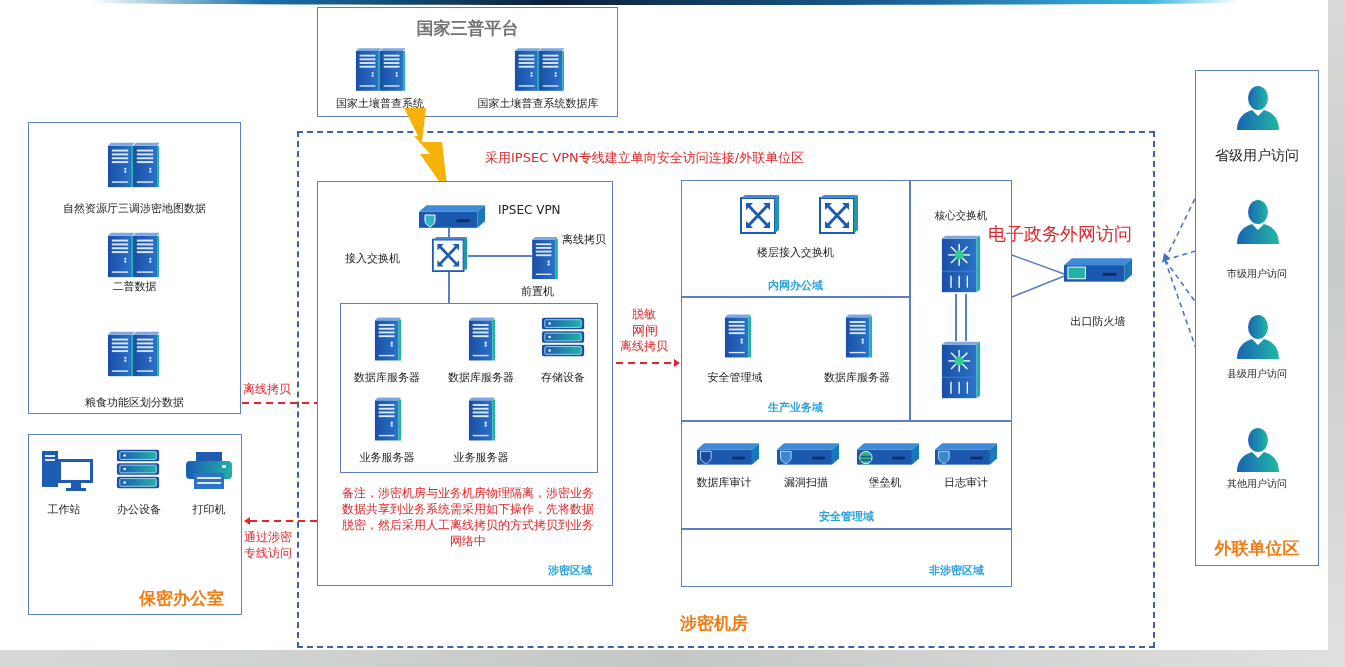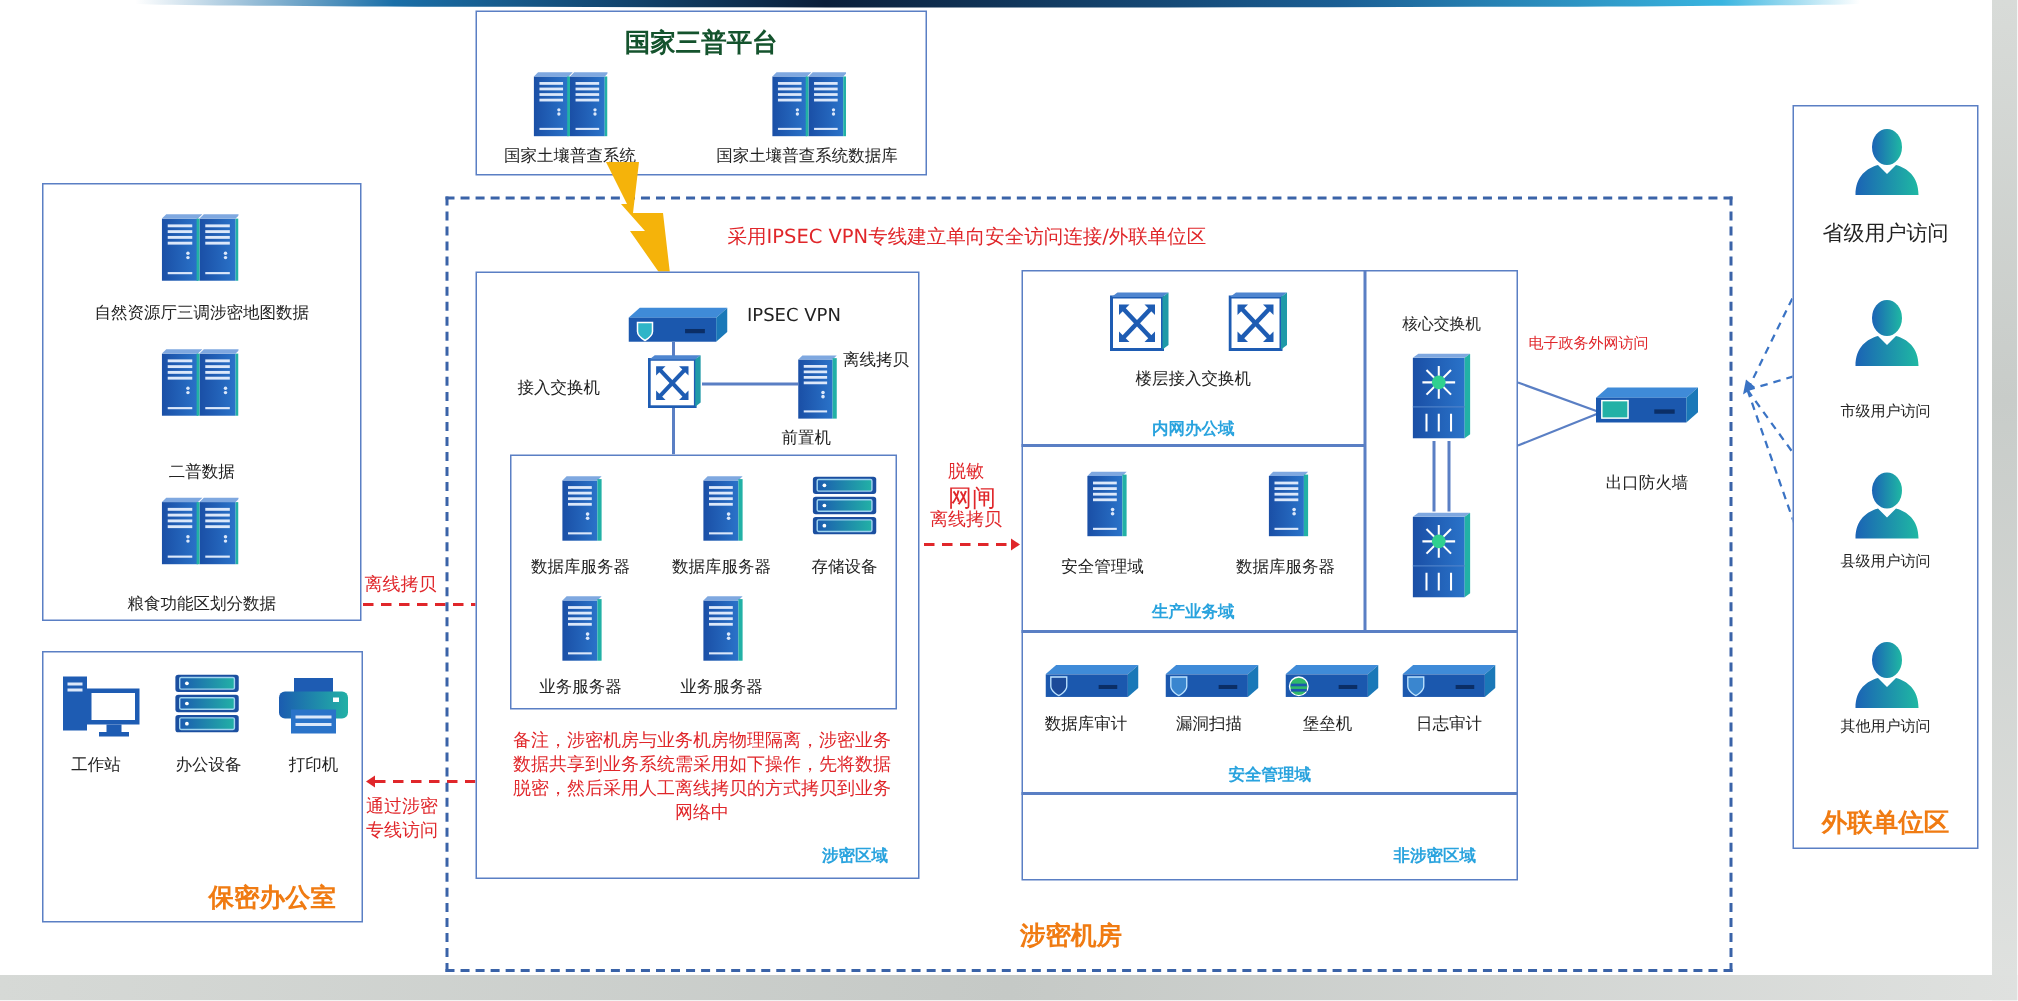--- a/index.html
+++ b/index.html
@@ -21,21 +21,21 @@
     background: linear-gradient(180deg, #d8dbd8, #c8ccc9 40%, #e0e2e0);
   }
   .bottombg {
     left: 0; top: 650px; width: 1345px; height: 17px;
     background: linear-gradient(90deg, #d6d9d6, #c5c9c6 50%, #dfe1df);
   }
   .box { border: 1.5px solid #5a7fc4; background: #fff; }
   .dashed-box { border: 2px dashed #3a63a8; }
   .label { font-size: 11px; color: #222; white-space: nowrap; text-align: center; }
   .red { color: #e0262a; }
-  .red-title { color: #14532d; font-weight: bold; font-size: 17px; }
+  .red-title { color: #737373; font-weight: bold; font-size: 17px; }
   .orange-title { color: #f07b12; font-weight: bold; font-size: 17px; }
   .zone-label { color: #29a3de; font-weight: bold; font-size: 11px; }
   .note { color: #e0262a; font-size: 12px; line-height: 16px; text-align: center; }
   svg { display: block; overflow: visible; }
   .hline { position: absolute; background: #5a7fc4; }
 </style>
 </head>
 <body>
 
 <svg width="0" height="0" style="position:absolute">
@@ -174,21 +174,21 @@
       <svg width="52" height="48">
         <use href="#rack"></use>
       </svg>
     </div>
   <div class="abs label" style="left:0;width:100%;top:78px;">自然资源厅三调涉密地图数据</div>
   <div class="abs" style="left:78px;top:108px;width:52px;height:48px;">
       <svg width="52" height="48">
         <use href="#rack"></use>
       </svg>
     </div>
-  <div class="abs label" style="left:0;width:100%;top:184px;">二普数据</div>
+  <div class="abs label" style="left:0;width:100%;top:156px;">二普数据</div>
   <div class="abs" style="left:78px;top:207px;width:52px;height:48px;">
       <svg width="52" height="48">
         <use href="#rack"></use>
       </svg>
     </div>
   <div class="abs label" style="left:0;width:100%;top:272px;">粮食功能区划分数据</div>
 </div>
 
 <div class="abs red label" style="left:243px;top:381px;font-size:12px;">离线拷贝</div>
 <svg class="abs" style="left:242px;top:398px;" width="90" height="10">
@@ -303,21 +303,21 @@
       <svg width="28" height="46">
         <use href="#tower"></use>
       </svg>
     </div>
   <div class="abs label" style="left:94px;top:146px;width:92px;">业务服务器</div>
 </div>
 
 <div class="abs note" style="left:340px;top:485px;width:256px;">备注，涉密机房与业务机房物理隔离，涉密业务数据共享到业务系统需采用如下操作，先将数据脱密，然后采用人工离线拷贝的方式拷贝到业务网络中</div>
 
 <div class="abs red" style="left:632px;top:306px;font-size:12px;">脱敏</div>
-<div class="abs red" style="left:632px;top:322px;font-size:16px;">网闸</div>
+<div class="abs red" style="left:632px;top:322px;font-size:13px;">网闸</div>
 <div class="abs red" style="left:620px;top:338px;font-size:12px;">离线拷贝</div>
 <svg class="abs" style="left:616px;top:358px;" width="64" height="10">
   <line x1="0" y1="5" x2="58" y2="5" stroke="#e0262a" stroke-width="2" stroke-dasharray="7,5"></line>
   <polygon points="58,1 64,5 58,9" fill="#e0262a"></polygon>
 </svg>
 
 <div class="abs box" style="left:681px;top:180px;width:331px;height:407px;"></div>
 <div class="abs zone-label" style="left:929px;top:563px;">非涉密区域</div>
 
 <div class="hline" style="left:909px;top:180px;width:1.5px;height:240px;"></div>
@@ -396,21 +396,21 @@
       <path d="M4,10 h12 v7 c0,4 -6,7 -6,7 c0,0 -6,-3 -6,-7 z" fill="#3a86cf" stroke="#bfe4ff" stroke-width="1"></path>
     </svg>
 </div>
 <div class="abs label" style="left:930px;top:475px;width:72px;">日志审计</div>
 <div class="abs zone-label" style="left:681px;top:509px;width:331px;text-align:center;">安全管理域</div>
 
 <svg class="abs" style="left:1012px;top:250px;" width="60" height="50">
   <line x1="0" y1="5" x2="55" y2="25" stroke="#5a7fc4" stroke-width="1.5"></line>
   <line x1="0" y1="47" x2="55" y2="25" stroke="#5a7fc4" stroke-width="1.5"></line>
 </svg>
-<div class="abs red" style="left:1019px;top:222px;font-size:10px;white-space:nowrap;font-family:Liberation Serif, serif;">电子政务外网访问</div>
+<div class="abs red" style="left:988px;top:222px;font-size:18px;white-space:nowrap;font-family:Liberation Serif, serif;">电子政务外网访问</div>
 <div class="abs" style="left:1064px;top:257px;width:68px;height:26px;">
   <svg width="68" height="26" viewBox="0 0 70 26">
       <use href="#appliance"></use>
       <rect x="4" y="10" width="18" height="12" fill="#22b1a6" stroke="#fff" stroke-width="1"></rect>
     </svg>
 </div>
 <div class="abs label" style="left:1058px;top:292px;width:80px;margin-top:22px;">出口防火墙</div>
 
 <svg class="abs" style="left:1160px;top:100px;" width="100" height="400">
   <g stroke="#3a73c4" stroke-width="1.5" stroke-dasharray="5,4" fill="none">

